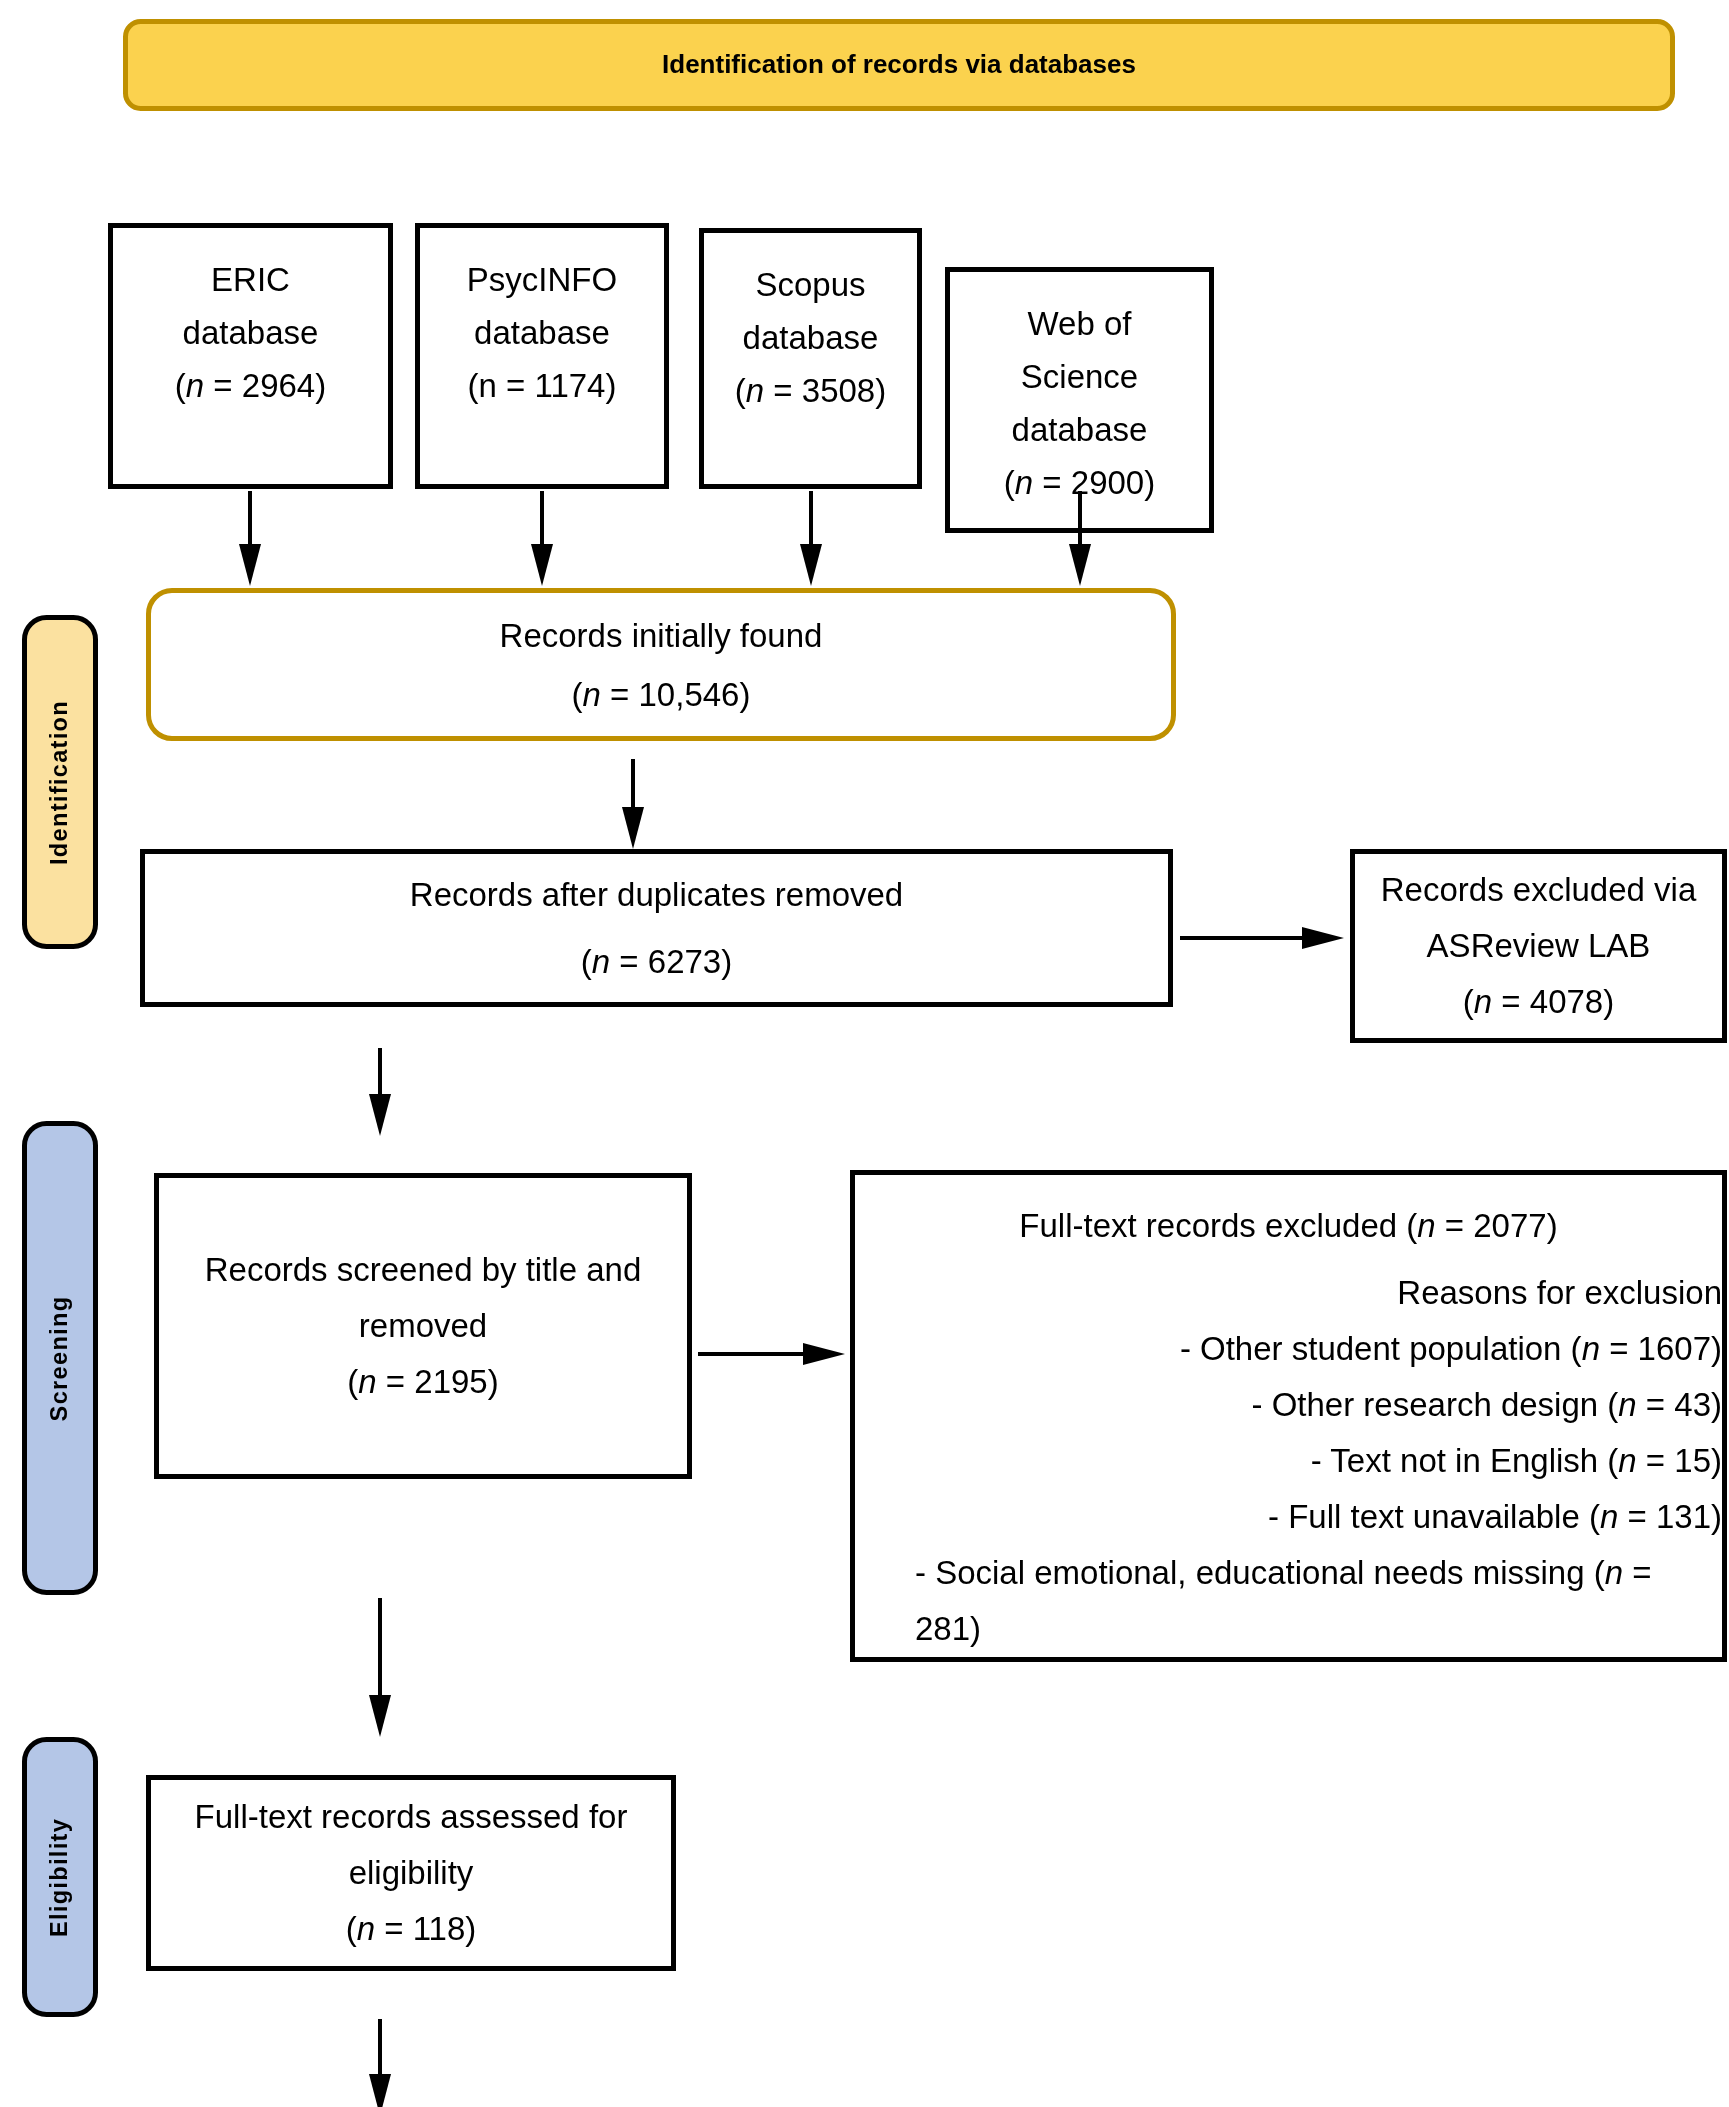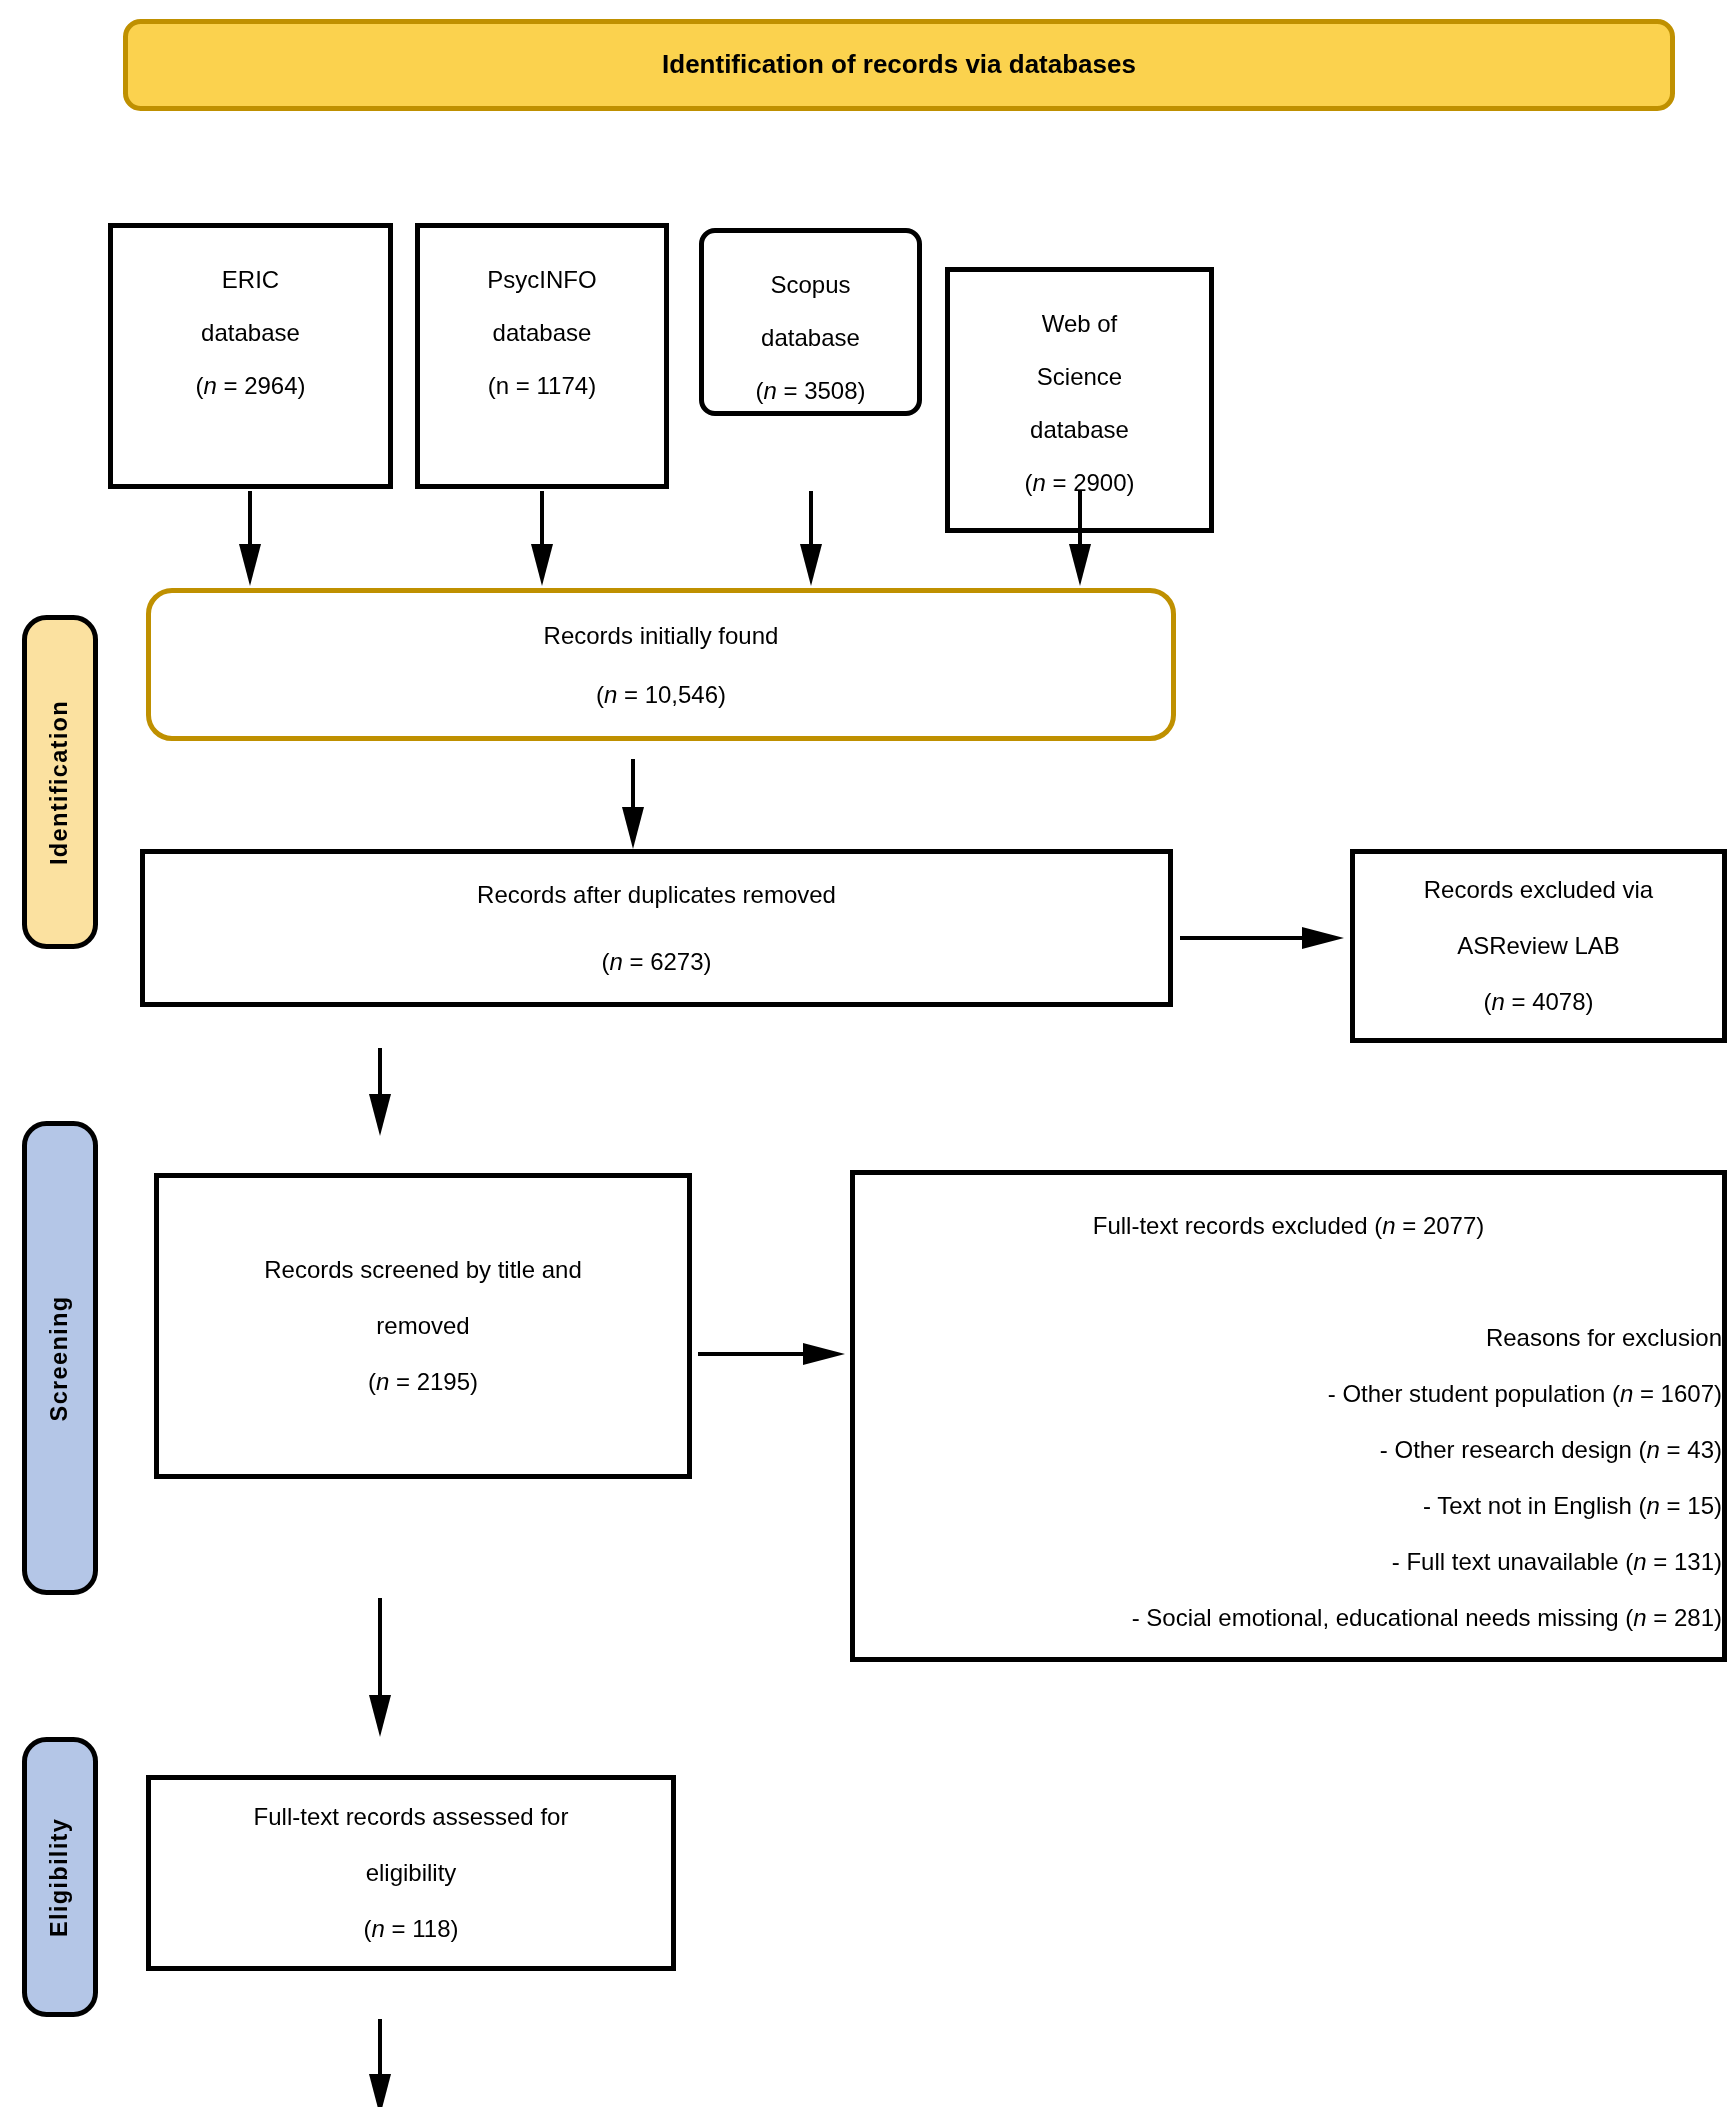--- a/index.html
+++ b/index.html
@@ -27,21 +27,21 @@
 
   
   .box {
     position: absolute;
     background: #ffffff;
     border: 5px solid #000000;
     box-sizing: border-box;
     display: flex; flex-direction: column;
     align-items: center; justify-content: center;
     text-align: center;
-    font-size: 24px; line-height: 56px;
+    font-size: 33px; line-height: 56px;
   }
   .box.gold { border-color: #BF9000; border-radius: 26px; border-width: 5.5px; }
   .box.lh139 { line-height: 59px; }
 
   .db-box { justify-content: flex-start; padding-top: 24.5px; line-height: 53px; }
 
   
   .exc-box { justify-content: flex-start; align-items: stretch; padding-top: 23px; text-align: left; }
   .exc-title { width: 100%; text-align: center; }
   .exc-heading { padding-left: 38px; }
@@ -88,21 +88,21 @@
     <div>database</div>
     <div>(<i>n</i> = 2964)</div>
   </div>
 
   <div class="box db-box" style="left:415px; top:223px; width:254px; height:266px;">
     <div>PsycINFO</div>
     <div>database</div>
     <div>(n = 1174)</div>
   </div>
 
-  <div class="box db-box" style="left:699px; top:228px; width:223px; height:188px;border-radius:16px;">
+  <div class="box db-box" style="left:699px; top:228px; width:223px; height:261px;">
     <div>Scopus</div>
     <div>database</div>
     <div>(<i>n</i> = 3508)</div>
   </div>
 
   <div class="box db-box" style="left:945px; top:223px; width:269px; height:266px;margin-top:44px;">
     <div>Web of</div>
     <div>Science</div>
     <div>database</div>
     <div>(<i>n</i> = 2900)</div>

